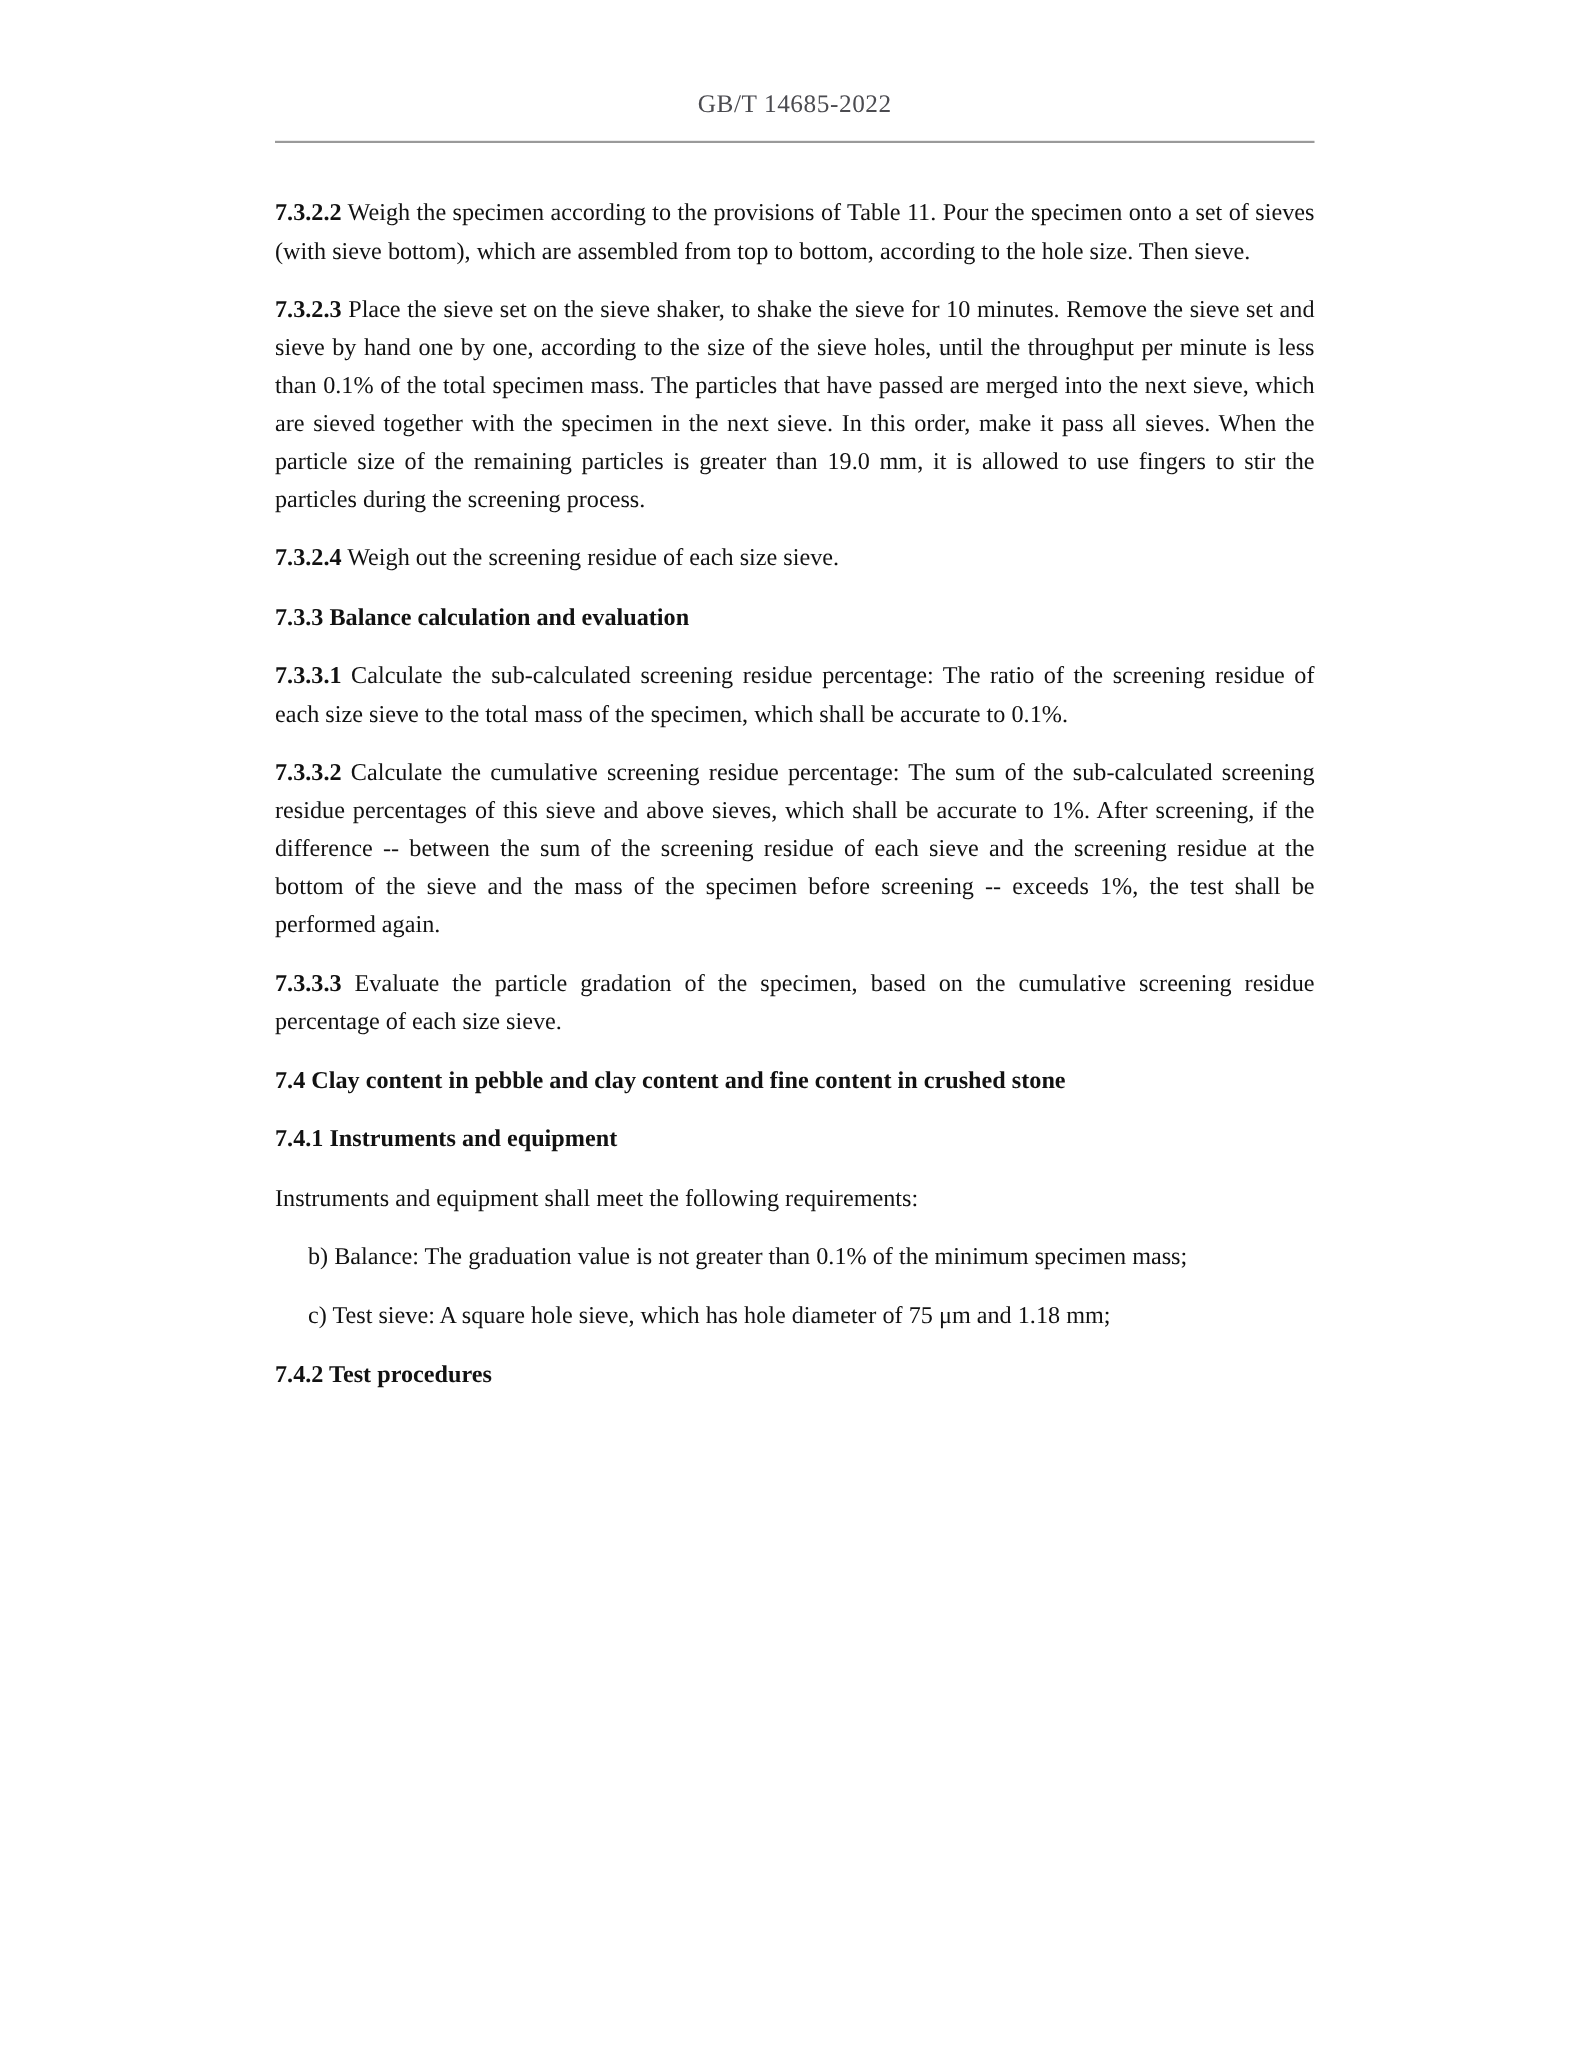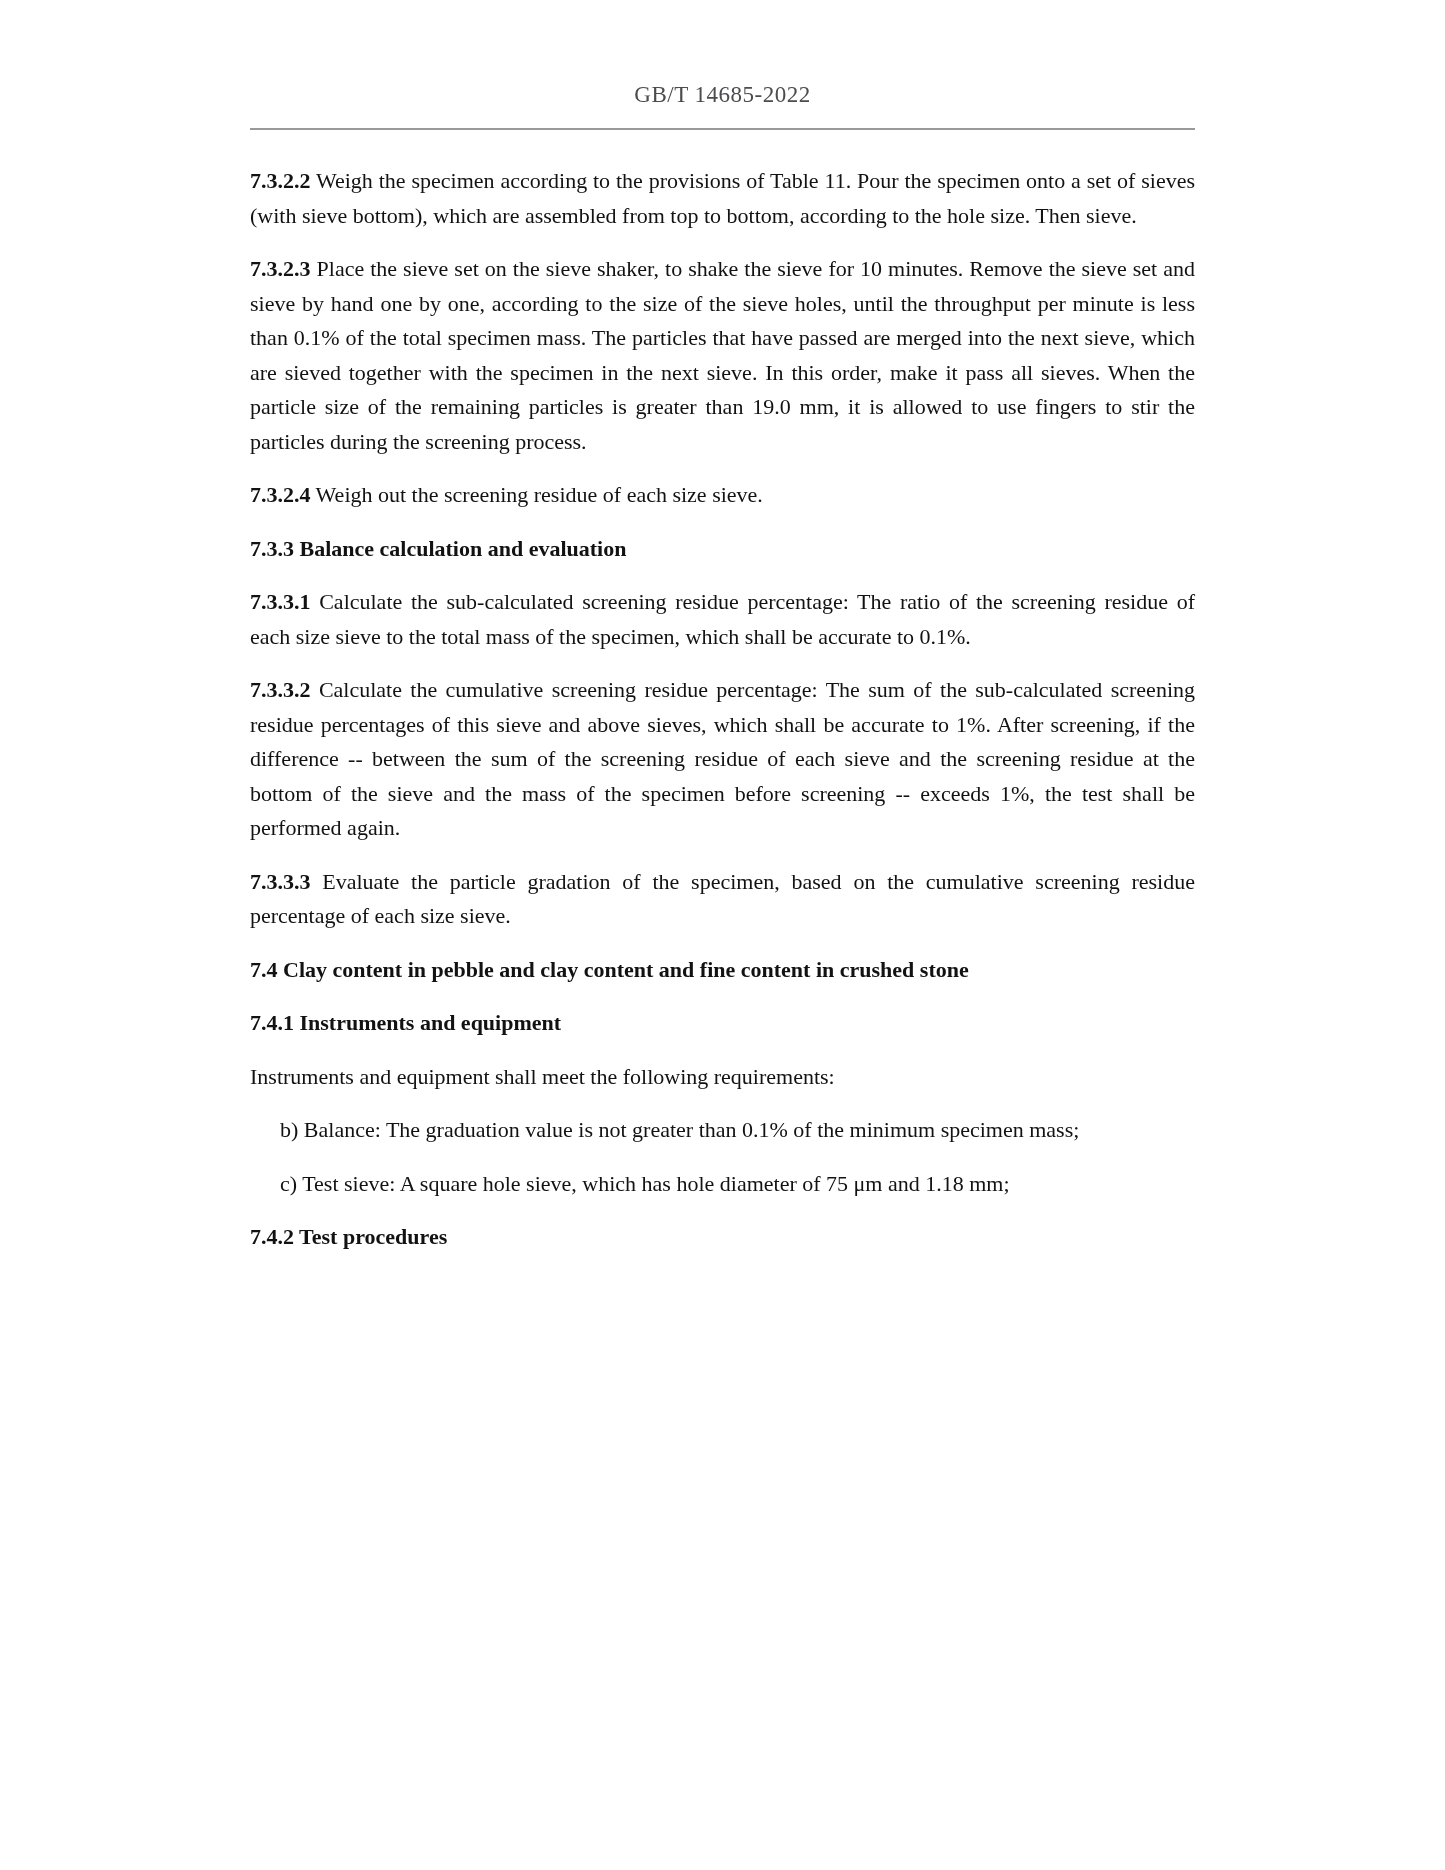--- a/index.html
+++ b/index.html
@@ -24,21 +24,21 @@
     letter-spacing: 0.5px;
   }
   .header-rule {
     margin-top: 18px;
     border: none;
     border-top: 2px solid #9a9a9a;
     height: 0;
   }
   
   .doc-body {
-    margin-top: 34px;
+    margin-top: 46px;
     font-size: 22px;
     line-height: 34.5px;
     text-align: justify;
   }
   .para { margin: 0 0 19px 0; }
   .num { font-weight: bold; }
   .heading {
     font-size: 22px;
     font-weight: bold;
     margin: 0 0 19px 0;

